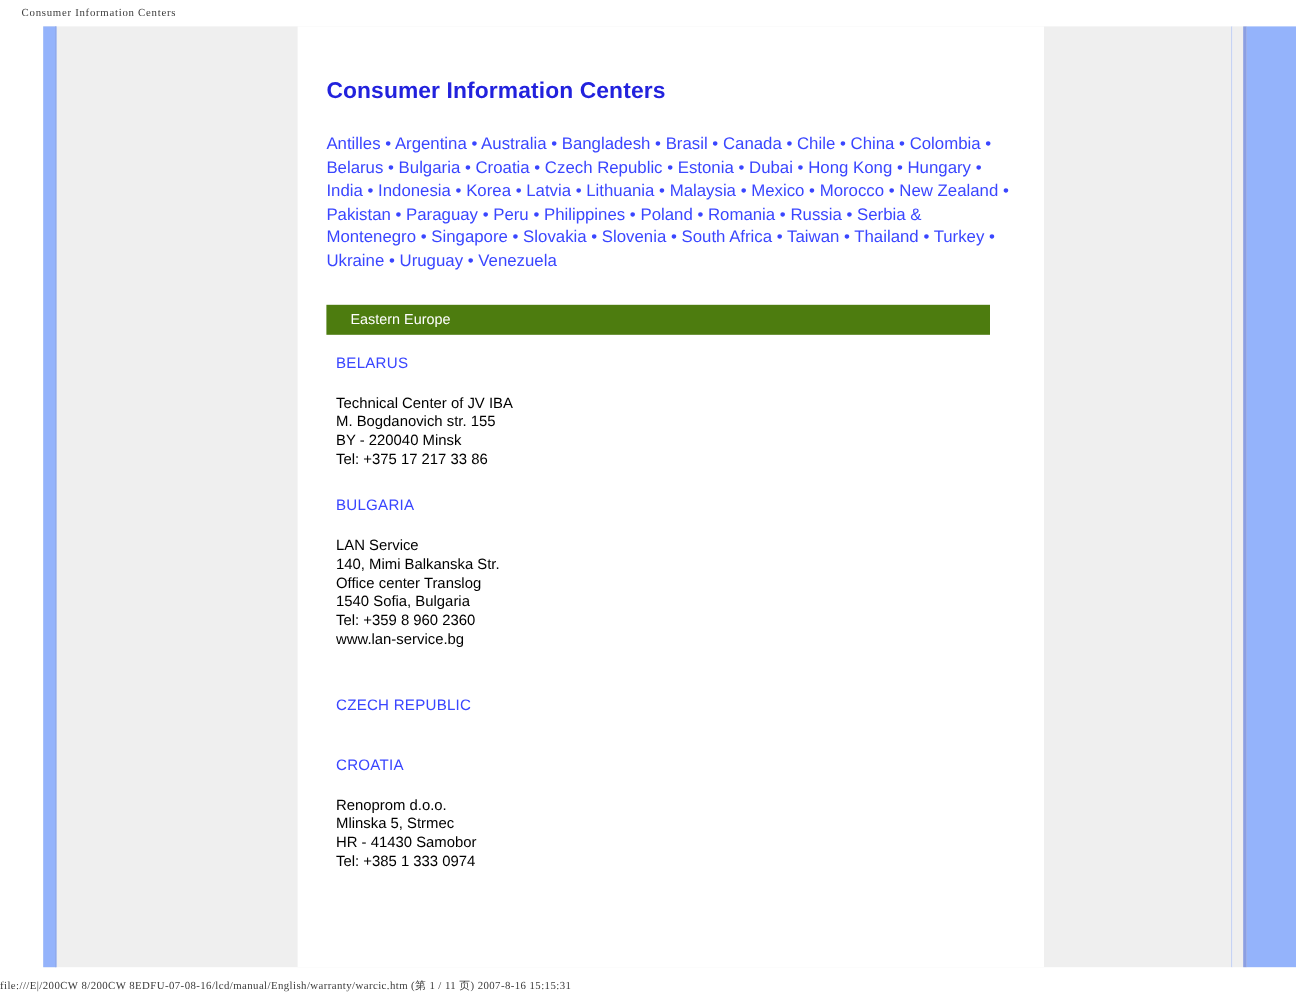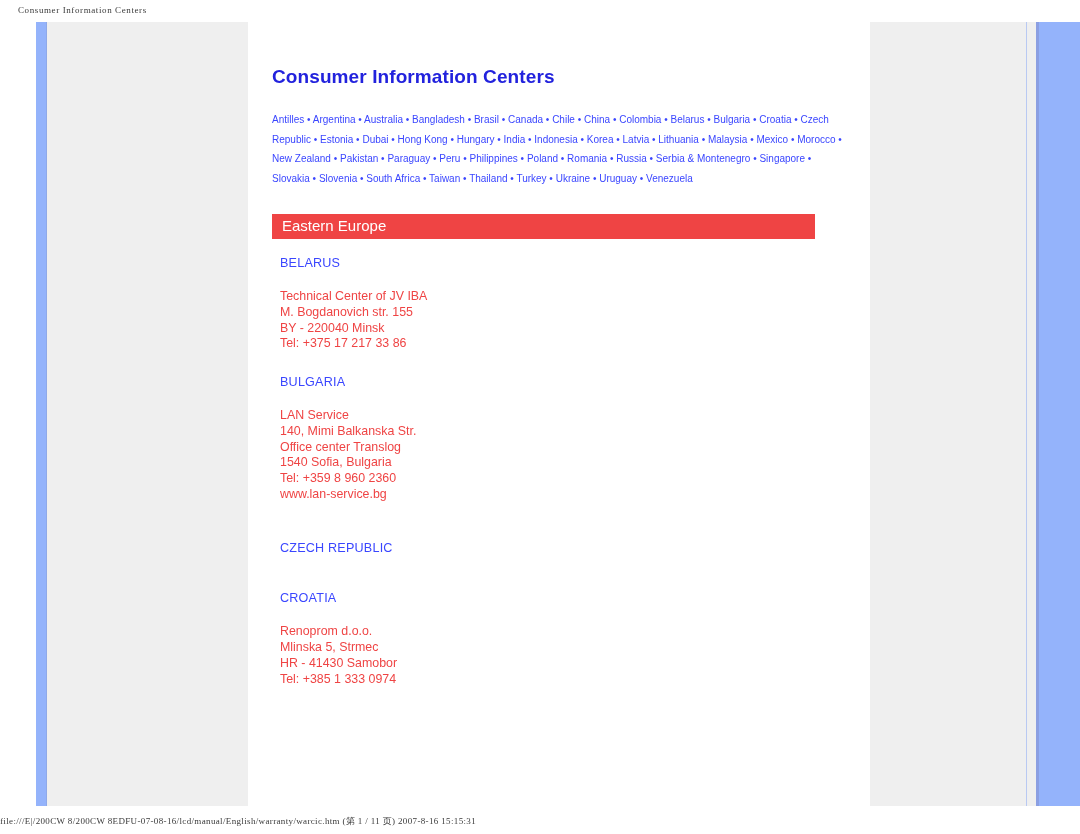--- a/index.html
+++ b/index.html
@@ -136,55 +136,55 @@
   }
   .doc-title {
     font-size: 19px;
     font-weight: bold;
     color: #2222dd;
     margin: 0 0 22px 0;
     letter-spacing: .1px;
   }
 
   .country-links {
-    font-size: 10px;
+    font-size: 14px;
     line-height: 19.6px;
     color: #3a46ff;
     margin-bottom: 26px;
     width: 573px;
   }
   .country-links a {
     color: #3a46ff;
     text-decoration: none;
   }
   .country-links .sep {
     color: #3a46ff;
   }
 
   .region-bar {
-    background: #ef4444;
+    background: #4d7c0f;
     color: #ffffff;
-    font-size: 15px;
+    font-size: 12px;
     line-height: 20px;
-    padding: 2px 0 3px 10px;
+    padding: 2px 0 3px 20px;
     width: 533px;
     margin-bottom: 16px;
   }
 
   .country-head {
     color: #3a46ff;
     font-size: 12.6px;
     line-height: 16px;
     margin: 0 0 18px 8px;
     letter-spacing: .2px;
   }
   .addr {
     font-size: 12.4px;
     line-height: 15.7px;
-    color: #ef4444;
+    color: #000000;
     margin: 0 0 22px 8px;
     white-space: pre-line;
   }
   .block-gap-lg { height: 16px; }
 </style>
 </head>
 <body>
 
 <div class="print-header">Consumer Information Centers</div>
 

